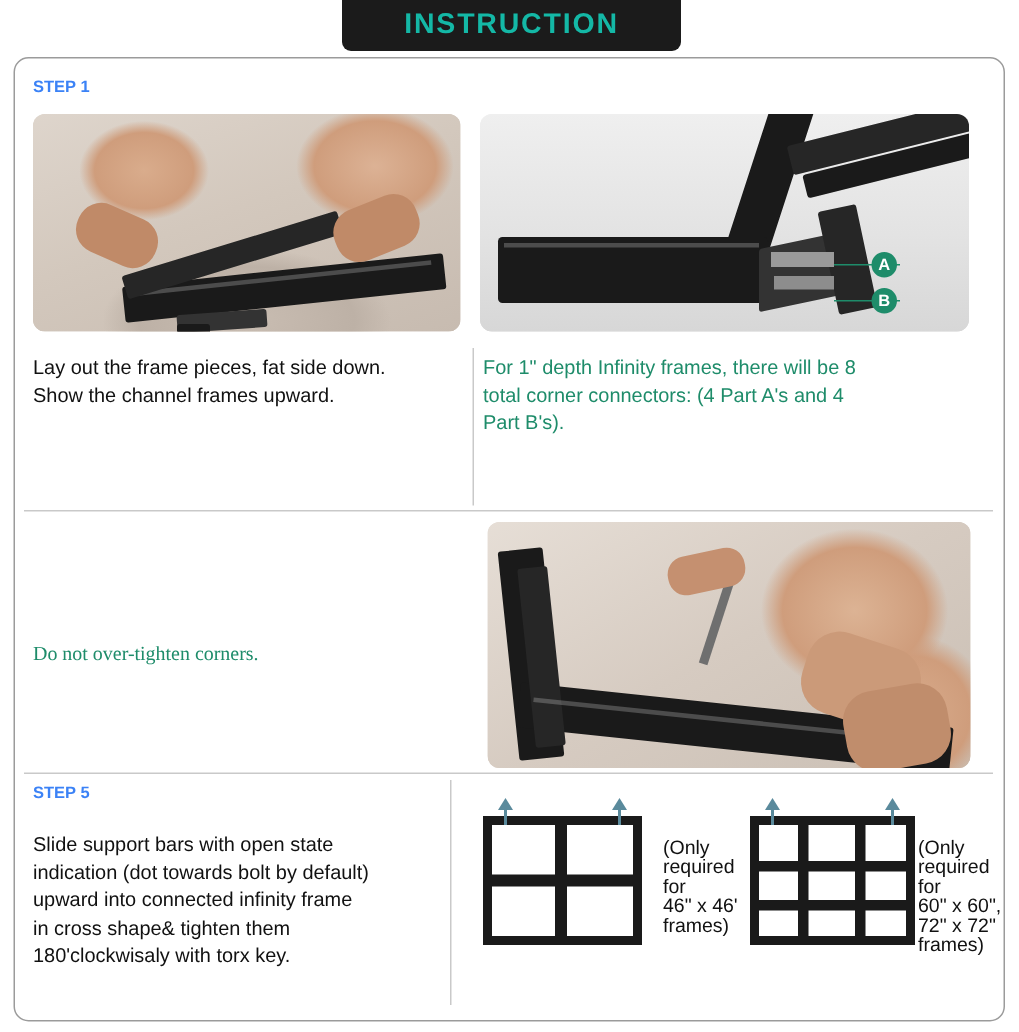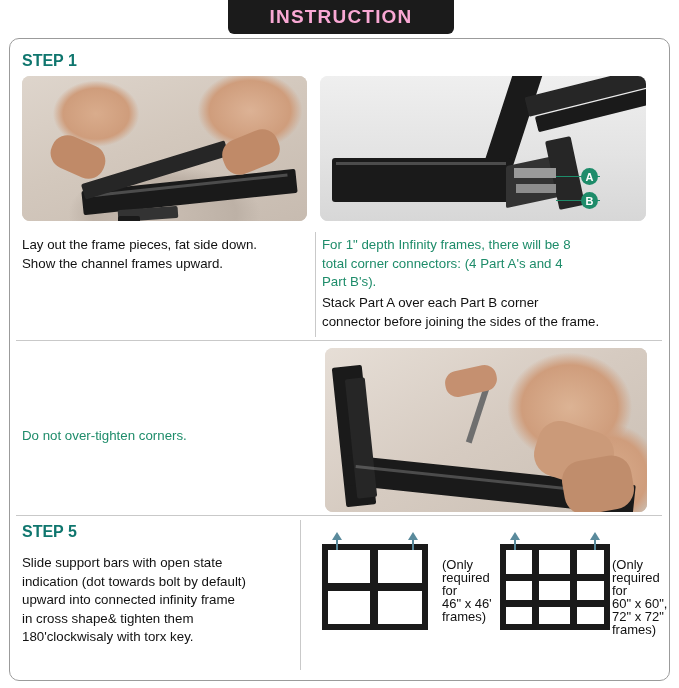--- a/index.html
+++ b/index.html
@@ -24,41 +24,41 @@
     width: 226px;
     height: 34px;
     background: #1b1b1b;
     border-bottom-left-radius: 6px;
     border-bottom-right-radius: 6px;
     display: flex;
     align-items: center;
     justify-content: center;
   }
   .title-banner .txt {
-    color: #f9a8d4;
+    color: #14b8a6;
     font-size: 19px;
     font-weight: bold;
     letter-spacing: 1.2px;
   }
   
   .sheet {
     position: absolute;
     left: 9px;
     top: 38px;
     width: 661px;
     height: 643px;
     border: 1px solid #9b9b9b;
     border-radius: 10px;
     background: #fff;
   }
   
   .step-label {
     position: absolute;
-    color: #0f766e;
-    font-size: 16px;
+    color: #3b82f6;
+    font-size: 11px;
     font-weight: bold;
   }
   .para {
     position: absolute;
     font-size: 13.3px;
     line-height: 18.6px;
     color: #111;
     white-space: pre-line;
   }
   .para.green { color: #1e8c6a; }
@@ -204,27 +204,25 @@
     <div class="badge" style="left:261px; top:92px;">A</div>
     <div class="badge" style="left:261px; top:116px;">B</div>
   </div>
 
   <div class="para" style="left:22px; top:236px; width:290px;">Lay out the frame pieces, fat side down.
 Show the channel frames upward.</div>
 
   <div class="para green" style="left:322px; top:236px; width:330px;">For 1" depth Infinity frames, there will be 8
 total corner connectors: (4 Part A's and 4
 Part B's).</div>
-  <div class="para" style="left:322px; top:294px; width:335px;">Stack Part A over each Part B corner
-connector before joining the sides of the frame.</div>
 
   <div class="vdivider" style="left:315px; top:232px; height:105px;"></div>
   <div class="divider" style="left:16px; top:340px; width:646px;"></div>
 
-  <div class="para green" style="left:22px; top:427px; width:300px;">Do not over-tighten corners.</div>
+  <div class="para green" style="left:22px; top:427px; width:300px;font-family:Liberation Serif, serif;">Do not over-tighten corners.</div>
 
   <div class="photo skin2" style="left:325px; top:348px; width:322px; height:164px;">
     <div class="bg skin2"></div>
     <div class="bar" style="left:14px; top:18px; width:30px; height:140px; transform:rotate(-6deg);"></div>
     <div class="bar" style="left:20px; top:122px; width:290px; height:30px; transform:rotate(6deg);"></div>
     <div class="bar soft" style="left:26px; top:30px; width:20px; height:120px; transform:rotate(-6deg);"></div>
     <div class="sheen" style="left:30px; top:130px; width:250px; height:3px; transform:rotate(6deg);"></div>
     <div style="position:absolute; left:150px; top:36px; width:6px; height:60px; background:#6f6f6f; transform:rotate(18deg);"></div>
     <div style="position:absolute; left:120px; top:20px; width:52px; height:26px; background:#c59070; border-radius:12px; transform:rotate(-12deg);"></div>
     <div style="position:absolute; left:210px; top:78px; width:78px; height:56px; background:#cb9a79; border-radius:22px; transform:rotate(18deg);"></div>

